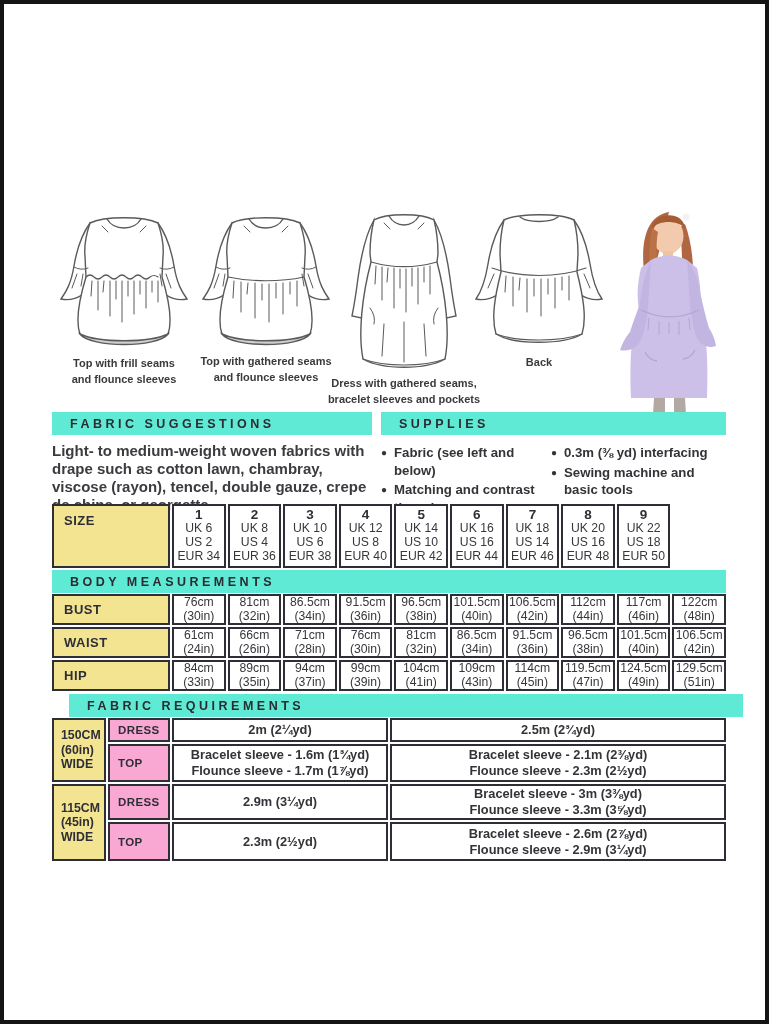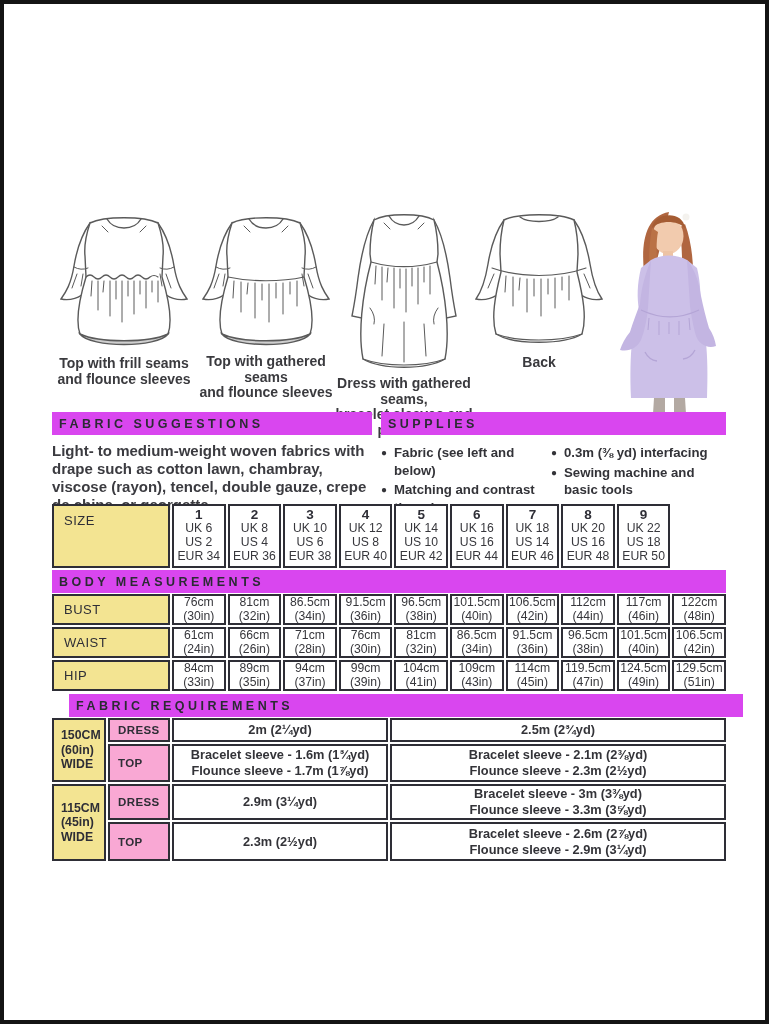--- a/index.html
+++ b/index.html
@@ -1,54 +1,54 @@
 <!DOCTYPE html>
 <html><head>
 <meta charset="utf-8">
 <style>
   html,body{margin:0;padding:0;background:#fff;}
   #page{position:relative;width:769px;height:1024px;background:#ffffff;
         border:4px solid #141414;box-sizing:border-box;overflow:hidden;
         font-family:"Liberation Sans","DejaVu Sans",sans-serif;color:#3b3b40;}
   .abs{position:absolute;}
   
-  .bar{background:#d946ef;color:#2b2b33;font-weight:bold;font-size:12.5px;
-       letter-spacing:3.5px;display:flex;align-items:center;padding-left:7px;
+  .bar{background:#5eead4;color:#2b2b33;font-weight:bold;font-size:12.5px;
+       letter-spacing:3.5px;display:flex;align-items:center;padding-left:18px;
        box-sizing:border-box;height:23px;}
   
   .para{font-size:15px;line-height:18px;font-weight:700;color:#3b3b40;}
   
   .supply-item{display:flex;font-size:13.2px;line-height:17.5px;font-weight:600;
                color:#333338;margin-bottom:2px;}
   .supply-item .bullet{width:13px;flex:0 0 13px;font-size:10px;line-height:17.5px;}
   
   .grid-size{display:grid;grid-template-columns:118px repeat(10,1fr);gap:2px;}
   .cell{border:2px solid #2e2e36;box-sizing:border-box;background:#fff;
         display:flex;flex-direction:column;align-items:center;justify-content:center;
         text-align:center;}
   .label-cell{background:#f3e492;align-items:flex-start;justify-content:center;
-              padding-left:10px;font-weight:normal;font-size:13px;letter-spacing:.5px;
+              padding-left:10px;font-weight:bold;font-size:13px;letter-spacing:.5px;
               color:#2e2e36;}
   .size-cell{height:64px;font-size:12.2px;line-height:13.8px;color:#37373c;}
   .size-cell .num{font-weight:bold;font-size:13.5px;color:#2e2e36;}
   .bm-row{display:grid;grid-template-columns:118px repeat(10,1fr);gap:2px;height:31px;}
   .bm-cell{font-size:12.2px;line-height:13.6px;color:#37373c;}
   .size-label{height:64px;justify-content:flex-start;padding-top:7px;}
   
   .grid-fab{display:grid;grid-template-columns:54px 62px 216px 1fr;
             grid-template-rows:24px 38px 36px 39px;gap:2px;border-radius:19px;}
   .fab-width{background:#f3e492;font-size:12.3px;line-height:14.5px;font-weight:bold;
              color:#2e2e36;white-space:pre-line;align-items:flex-start;text-align:left;
              padding-left:7px;}
   .fab-garment{background:#f9a8d4;font-weight:bold;font-size:11.5px;letter-spacing:.4px;
                color:#2e2e36;align-items:flex-start;padding-left:8px;text-align:left;}
   .fab-val{font-size:12.8px;line-height:16px;font-weight:700;color:#333338;
            white-space:pre-line;text-align:center;}
   
-  .caption{font-size:14px;line-height:15.5px;font-weight:600;color:#3a3a3e;
+  .caption{font-size:11px;line-height:15.5px;font-weight:600;color:#3a3a3e;
            text-align:center;white-space:pre-line;}
   svg{display:block;}
 </style>
 </head>
 <body>
 
 <div id="page">
 
   <svg class="abs" style="left:50px;top:200px" width="140" height="150" viewBox="0 0 140 150" fill="none" stroke="#5a5a5a" stroke-width="1.4" stroke-linecap="round">
     <path fill="#fff" d="M36,19 C26,33 22,50 20,62 C17,80 12,88 7,95 C16,97 26,94 33,87 C40,80 43,66 44,52 C44,44 42,32 36,19 Z"></path>

